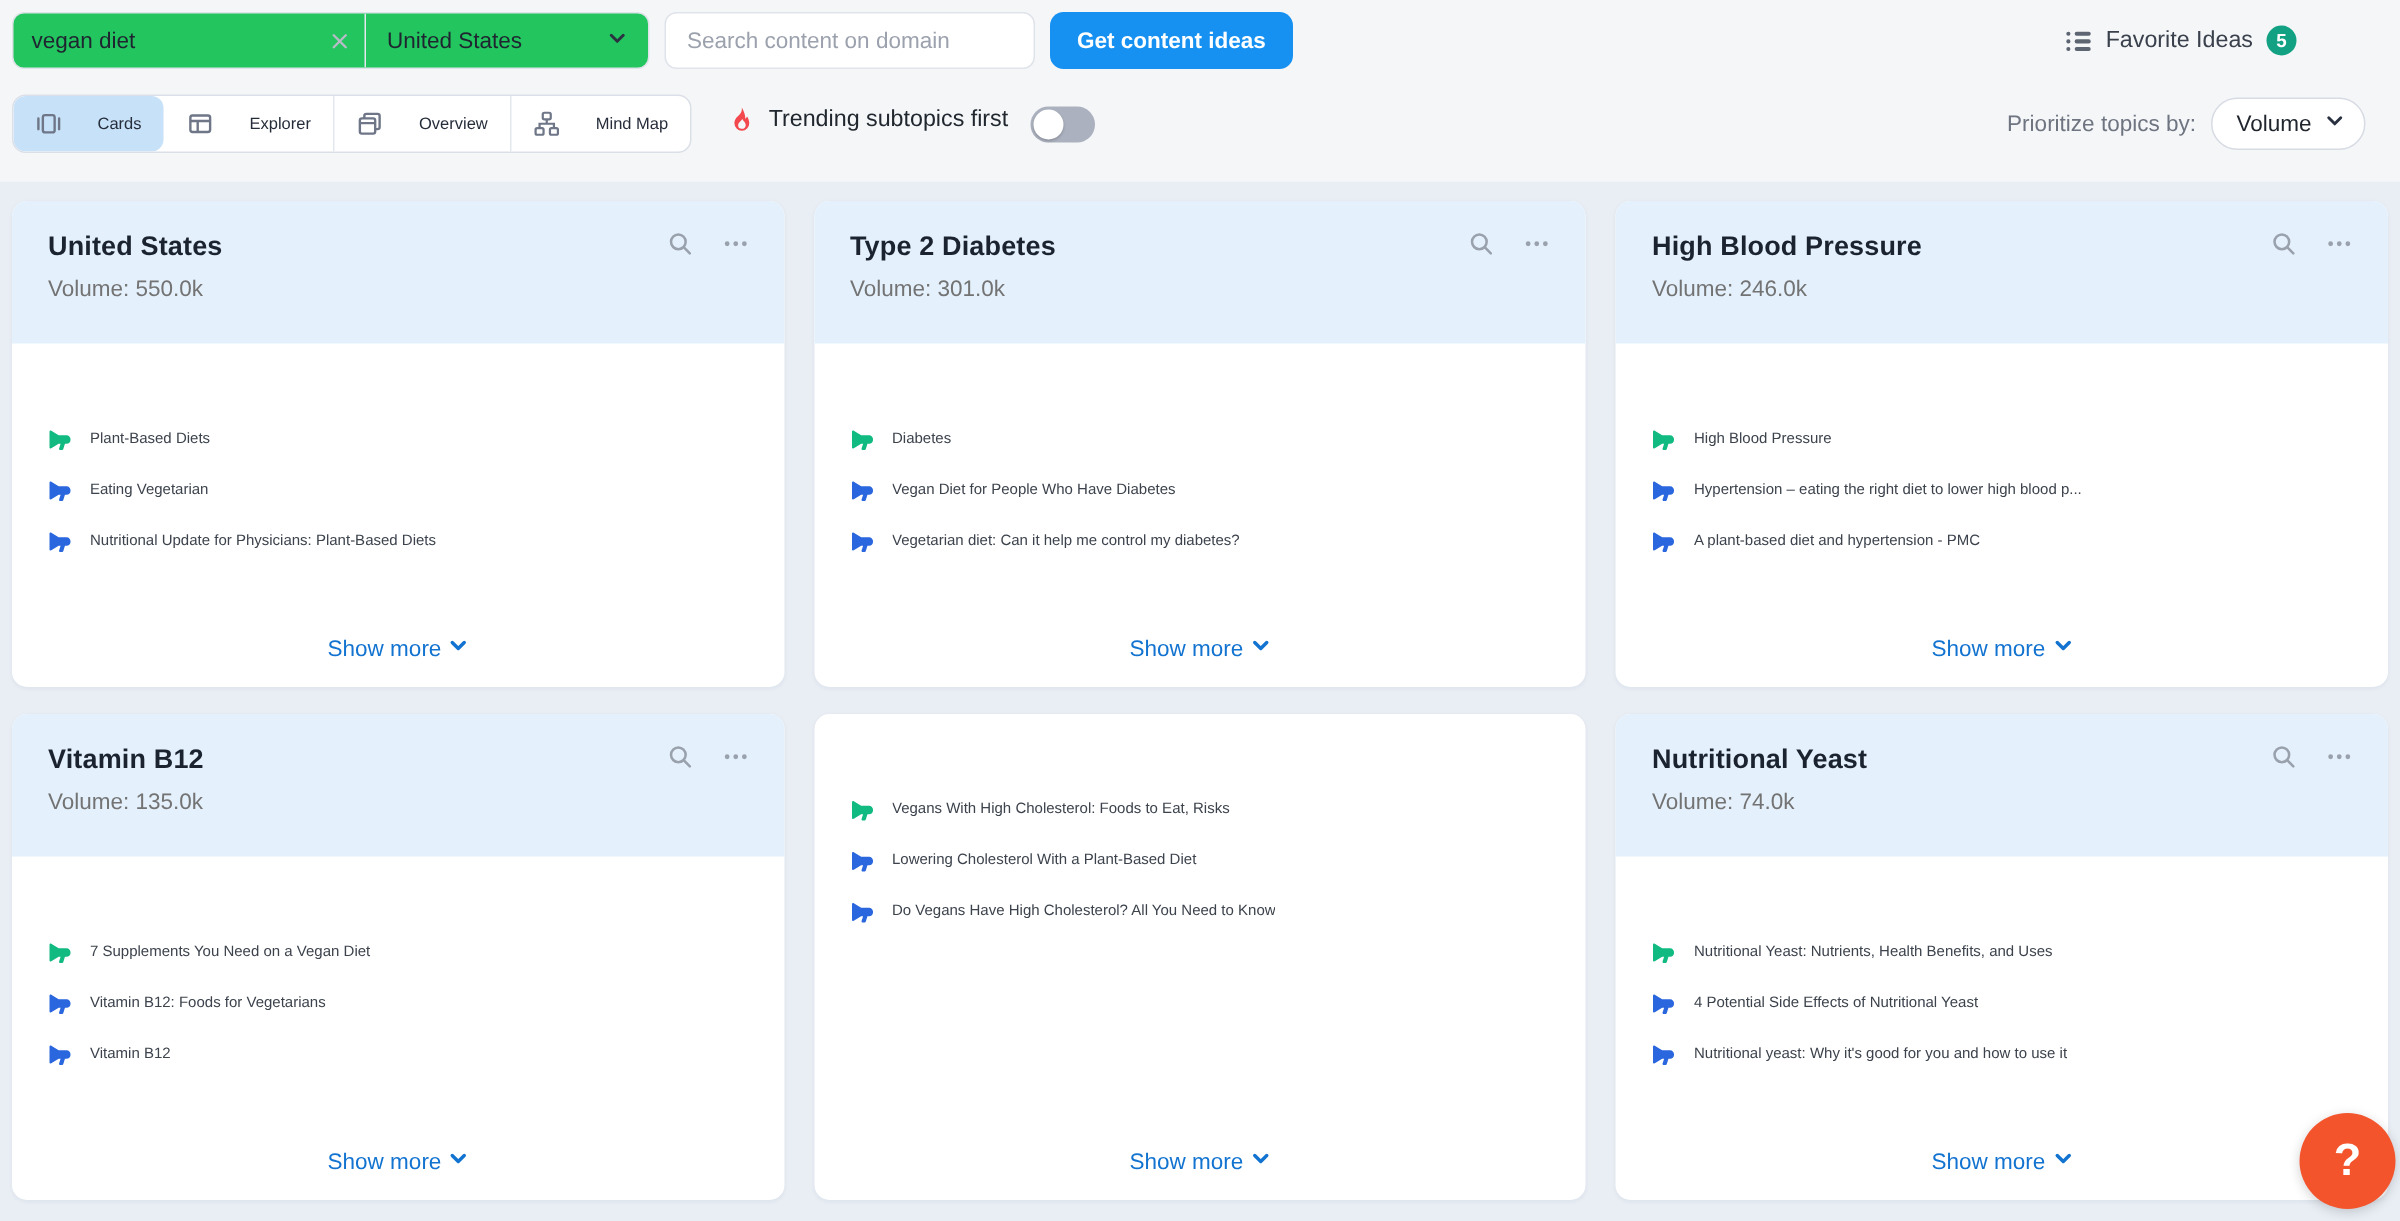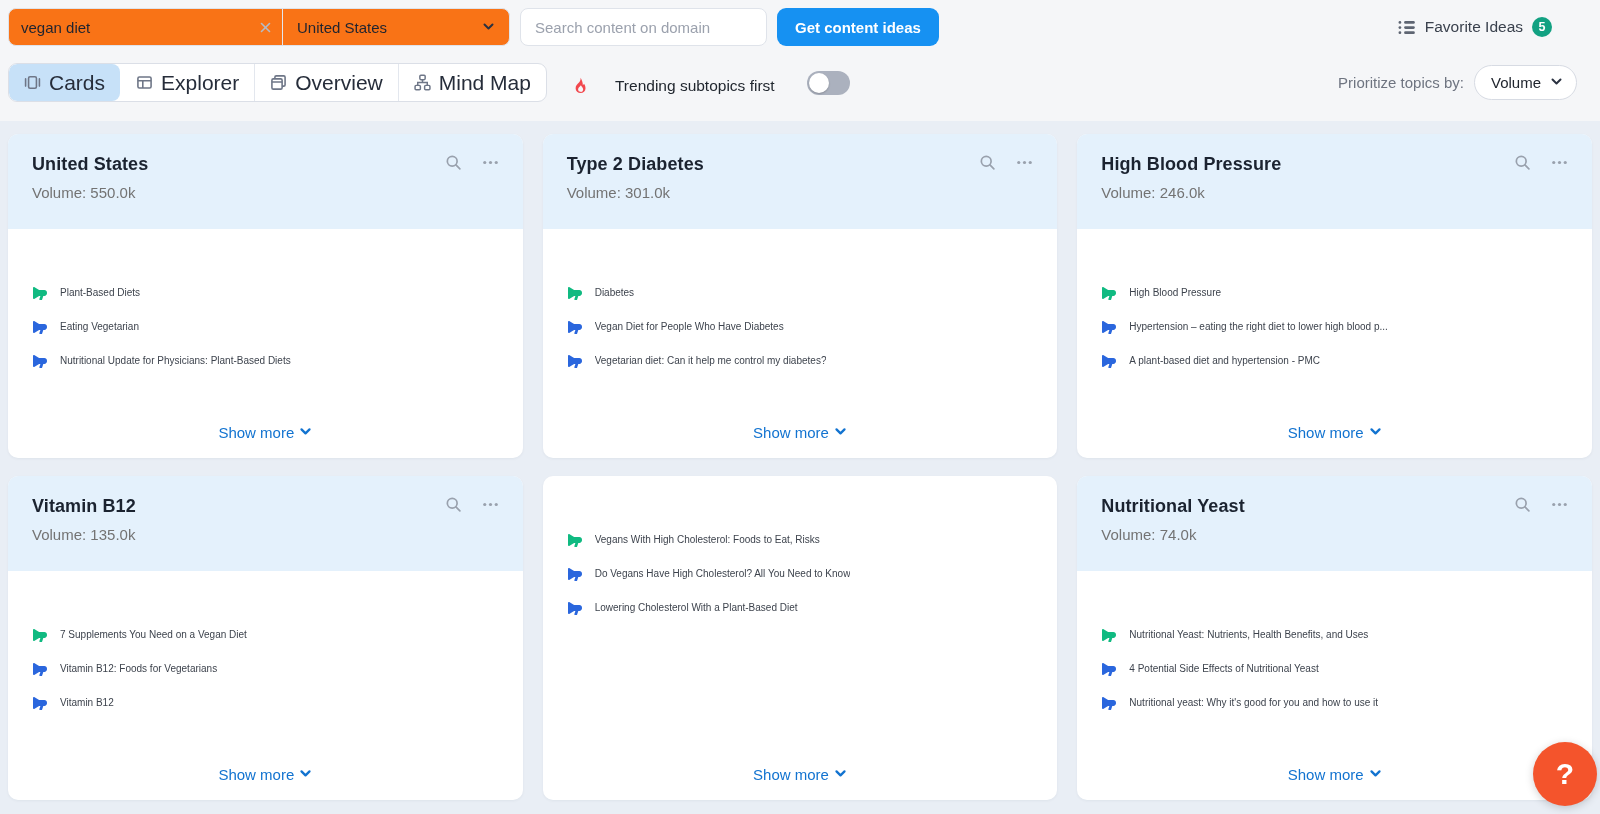--- a/index.html
+++ b/index.html
@@ -10,21 +10,21 @@
     color: #1F2430;
   }
   .app { position: relative; width: 1600px; height: 814px; overflow: hidden; }
 
   
   .topbar { position: absolute; top: 0; left: 0; right: 0; height: 121px; padding: 8px 8px 0; background: var(--page-bg); z-index: 2; }
   .row { display: flex; align-items: center; }
   .row1 { height: 38px; gap: 10px; }
 
   .search-combo {
-    width: 502px; height: 38px; background: #f97316;
+    width: 425px; height: 38px; background: #22c55e;
     border: 1px solid #DFE3EA; border-radius: 8px;
     display: flex; align-items: stretch; overflow: hidden;
   }
   .search-field { flex: 1; display: flex; align-items: center; padding: 0 10px 0 12px; border-right: 1px solid #E4E7EE; }
   .search-field input {
     flex: 1; border: none; outline: none; font: 15px "Liberation Sans", sans-serif; color: #1F2430; background: transparent;
   }
   .clear-btn { color: #B6BCC6; cursor: pointer; display: flex; align-items: center; }
   .country-select { width: 226px; display: flex; align-items: center; justify-content: space-between; padding: 0 14px 0 14px; cursor: pointer; font-size: 15px; color: #1F2430; }
   .country-select .chev { color: #2A3140; }
@@ -34,41 +34,41 @@
     padding: 0 14px; font: 15px "Liberation Sans", sans-serif; color: #1F2430; outline: none;
   }
   .domain-input::placeholder { color: #9BA1AD; }
 
   .cta-btn {
     height: 38px; padding: 4px 18px; border: none; border-radius: 9px;
     background: var(--accent-blue); color: #fff; font: 700 15px "Liberation Sans", sans-serif;
     cursor: pointer; white-space: nowrap;
   }
 
-  .favorites { margin-left: auto; margin-right: 40px; display: flex; align-items: center; gap: 9px; cursor: pointer; }
+  .favorites { margin-left: auto; margin-right: 61px; display: flex; align-items: center; gap: 9px; cursor: pointer; }
   .favorites .fav-icon { color: #5E6572; display: flex; }
   .favorites .fav-label { font-size: 15.5px; color: #3A414D; }
   .badge {
     min-width: 20px; height: 20px; border-radius: 10px; background: var(--badge-green);
     color: #fff; font-size: 12.5px; font-weight: 700; display: flex; align-items: center; justify-content: center; padding: 0 5px;
   }
 
   .row2 { margin-top: 17px; height: 39px; }
   .tabs {
     display: flex; align-items: stretch; height: 39px; background: #fff;
     border: 1px solid #DBDFE7; border-radius: 9px; overflow: hidden;
   }
-  .tab { display: flex; align-items: center; gap: 8px; padding: 0 15px; font-size: 21px; color: #262D3A; cursor: pointer; position: relative; }
+  .tab { display: flex; align-items: center; gap: 24px; padding: 0 15px; font-size: 11px; color: #262D3A; cursor: pointer; position: relative; }
   .tab + .tab { border-left: 1px solid #E3E7EE; }
   .tab .tab-icon { color: #6E7687; display: flex; }
   .tab.active { background: var(--tab-active-bg); border-radius: 8px; }
   .tab.active + .tab { border-left-color: transparent; }
   .tab.active .tab-icon { color: #3E4document655; }
 
-  .trending { margin-left: 24px; display: flex; align-items: flex-end; gap: 26px; }
+  .trending { margin-left: 24px; display: flex; align-items: flex-start; gap: 9px; }
   .fire { color: var(--fire-red); display: flex; }
   .trending-label { font-size: 15.5px; color: #21272F; }
   .toggle { width: 43px; height: 24px; border-radius: 12px; background: var(--toggle-off); margin-left: 6px; position: relative; cursor: pointer; }
   .toggle .knob { position: absolute; left: 2px; top: 2px; width: 20px; height: 20px; border-radius: 50%; background: #fff; box-shadow: 0 1px 2px rgba(0,0,0,.2); }
 
   .prioritize { margin-left: auto; margin-right: 15px; display: flex; align-items: center; gap: 10px; }
   .prioritize-label { font-size: 15px; color: #6E7480; }
   .select-pill {
     height: 35px; background: #fff; border: 1px solid #D7DBE3; border-radius: 18px;
     display: flex; align-items: center; gap: 9px; padding: 0 13px 0 16px; cursor: pointer;
@@ -493,30 +493,30 @@
     </span>
     <span class="headline-text">Vegans With High Cholesterol: Foods to Eat, Risks</span>
   </li>
 
   <li class="headline">
     <span class="mega">
       <svg width="16" height="16" viewBox="0 0 16 16" fill="currentColor">
         <path transform="scale(-1 1) translate(-16 0)" d="M13.8 2.1c.5-.3 1.2.05 1.2.65v10.5c0 .6-.7.95-1.2.65L8.9 10.9H7.6l1.02 3.06c.17.52-.21 1.04-.76 1.04H6.6c-.34 0-.64-.21-.76-.53L4.7 10.9H3.6C2.16 10.9 1 9.74 1 8.3v-.6C1 6.26 2.16 5.1 3.6 5.1h5.3L13.8 2.1z"></path>
       </svg>
     </span>
+    <span class="headline-text">Lowering Cholesterol With a Plant-Based Diet</span>
+  </li>
+
+  <li class="headline">
+    <span class="mega">
+      <svg width="16" height="16" viewBox="0 0 16 16" fill="currentColor">
+        <path transform="scale(-1 1) translate(-16 0)" d="M13.8 2.1c.5-.3 1.2.05 1.2.65v10.5c0 .6-.7.95-1.2.65L8.9 10.9H7.6l1.02 3.06c.17.52-.21 1.04-.76 1.04H6.6c-.34 0-.64-.21-.76-.53L4.7 10.9H3.6C2.16 10.9 1 9.74 1 8.3v-.6C1 6.26 2.16 5.1 3.6 5.1h5.3L13.8 2.1z"></path>
+      </svg>
+    </span>
     <span class="headline-text">Do Vegans Have High Cholesterol? All You Need to Know</span>
-  </li>
-
-  <li class="headline">
-    <span class="mega">
-      <svg width="16" height="16" viewBox="0 0 16 16" fill="currentColor">
-        <path transform="scale(-1 1) translate(-16 0)" d="M13.8 2.1c.5-.3 1.2.05 1.2.65v10.5c0 .6-.7.95-1.2.65L8.9 10.9H7.6l1.02 3.06c.17.52-.21 1.04-.76 1.04H6.6c-.34 0-.64-.21-.76-.53L4.7 10.9H3.6C2.16 10.9 1 9.74 1 8.3v-.6C1 6.26 2.16 5.1 3.6 5.1h5.3L13.8 2.1z"></path>
-      </svg>
-    </span>
-    <span class="headline-text">Lowering Cholesterol With a Plant-Based Diet</span>
   </li>
 </ul>
       <button class="show-more">
         <span class="show-more-label">Show more</span>
         <span class="chev">
           <svg width="13" height="13" viewBox="0 0 12 12">
                 <path d="M2.3 4 6 7.7 9.7 4" fill="none" stroke="currentColor" stroke-width="2.1" stroke-linecap="round" stroke-linejoin="round"></path>
               </svg>
         </span>
       </button>

